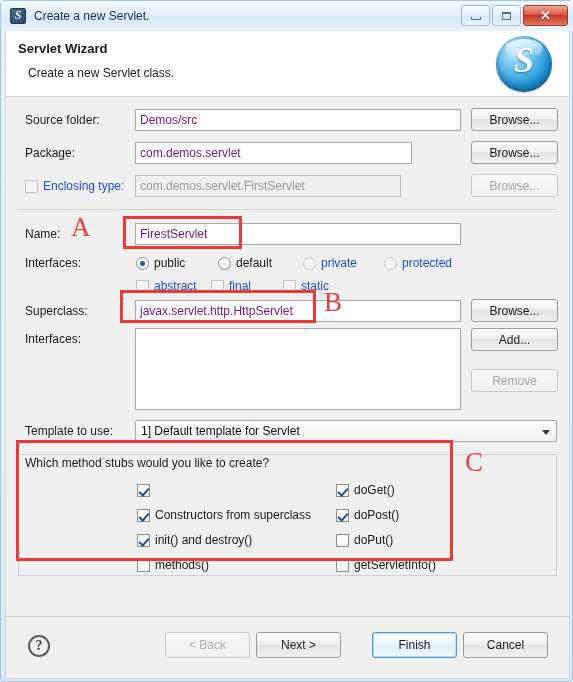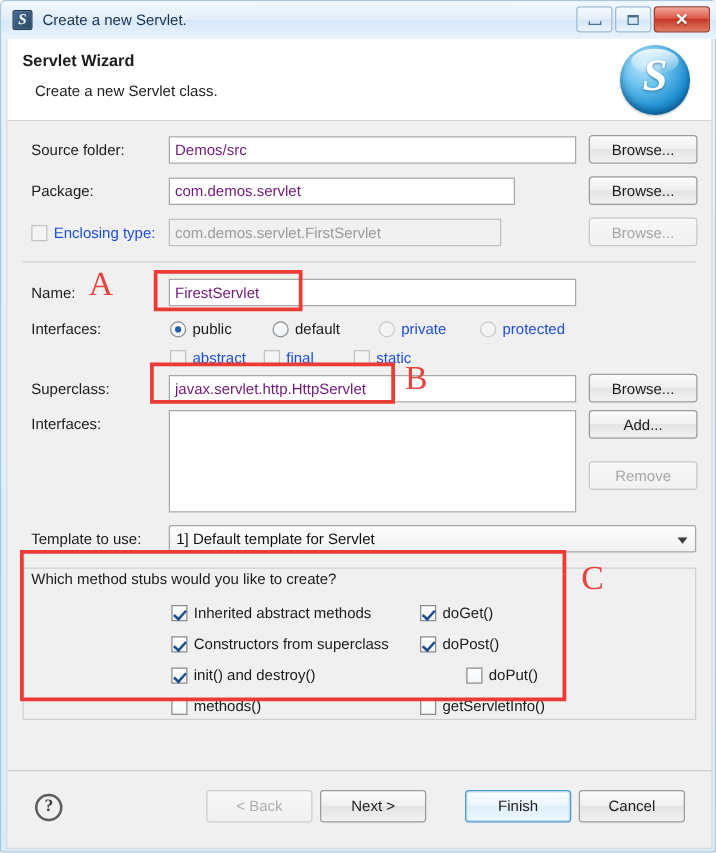--- a/index.html
+++ b/index.html
@@ -406,21 +406,20 @@
       <div class="combo" style="left:129px; top:323px; width:422px;">
         <span>1] Default template for Servlet</span>
         <span class="arrow"></span>
       </div>
 
       <div class="group" style="left:12px; top:357px; width:539px; height:122px;"></div>
       <div class="group-title" style="top:359px;">Which method stubs would you like to create?</div>
 
       <div class="opt" style="left:131px; top:385px;">
         <span class="cb checked"></span>
-        <span>Inherited abstract methods</span>
       </div>
       <div class="opt" style="left:131px; top:410px;">
         <span class="cb checked"></span>
         <span>Constructors from superclass</span>
       </div>
       <div class="opt" style="left:131px; top:435px;">
         <span class="cb checked"></span>
         <span>init() and destroy()</span>
       </div>
       <div class="opt" style="left:131px; top:460px;">
@@ -429,21 +428,21 @@
       </div>
 
       <div class="opt" style="left:330px; top:385px;">
         <span class="cb checked"></span>
         <span>doGet()</span>
       </div>
       <div class="opt" style="left:330px; top:410px;">
         <span class="cb checked"></span>
         <span>doPost()</span>
       </div>
-      <div class="opt" style="left:330px; top:435px;margin-left:37px;">
+      <div class="opt" style="left:330px; top:435px;">
         <span class="cb"></span>
         <span>doPut()</span>
       </div>
       <div class="opt" style="left:330px; top:460px;">
         <span class="cb"></span>
         <span>getServletInfo()</span>
       </div>
 
       <div class="redbox" style="left:117px; top:119px; width:119px; height:33px;"></div>
       <div class="redletter" style="left:65px; top:117px;">A</div>

